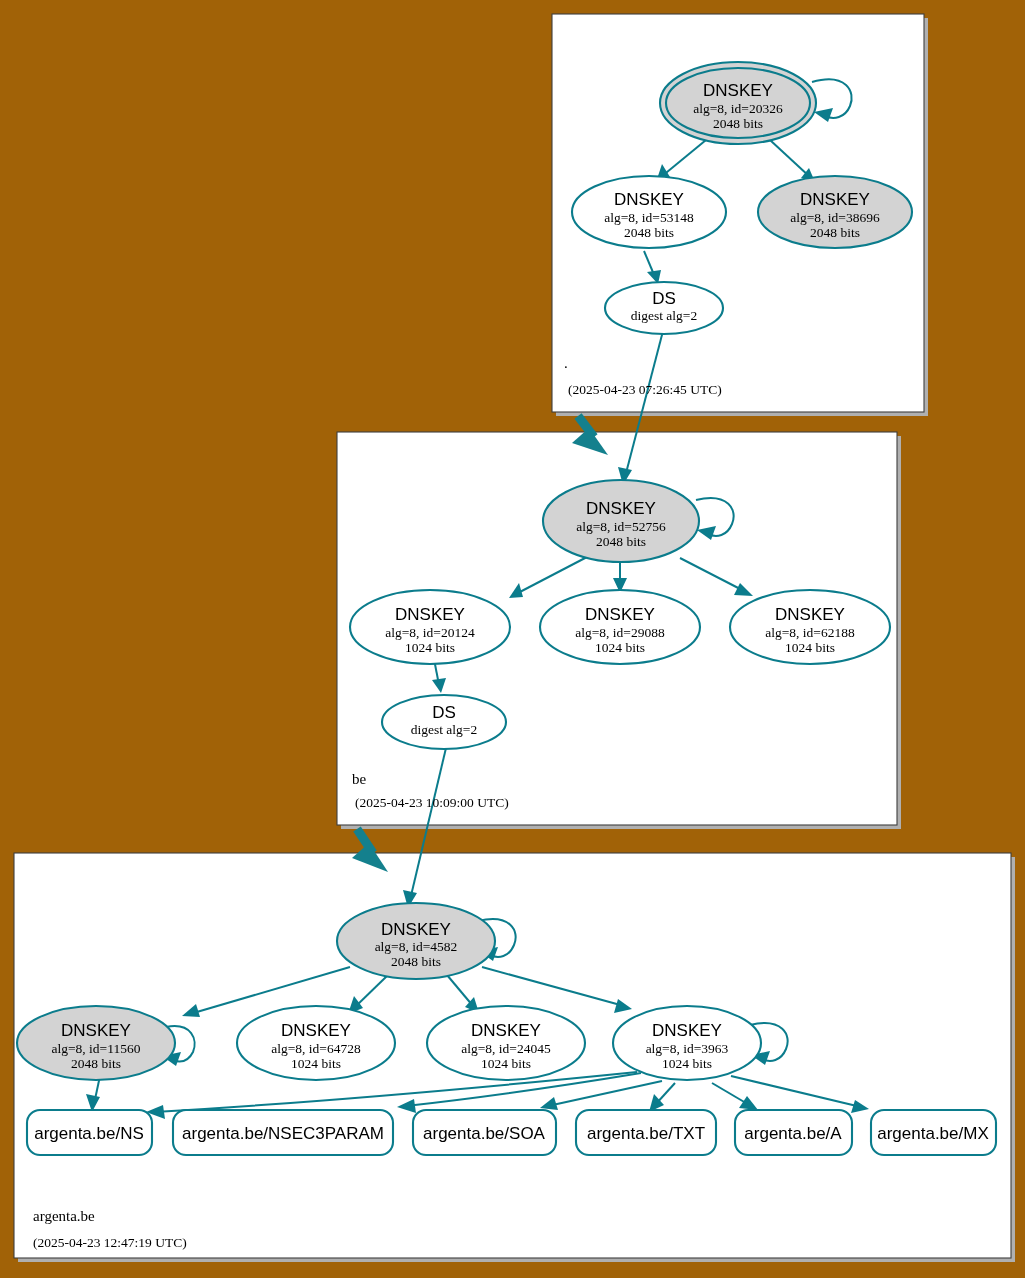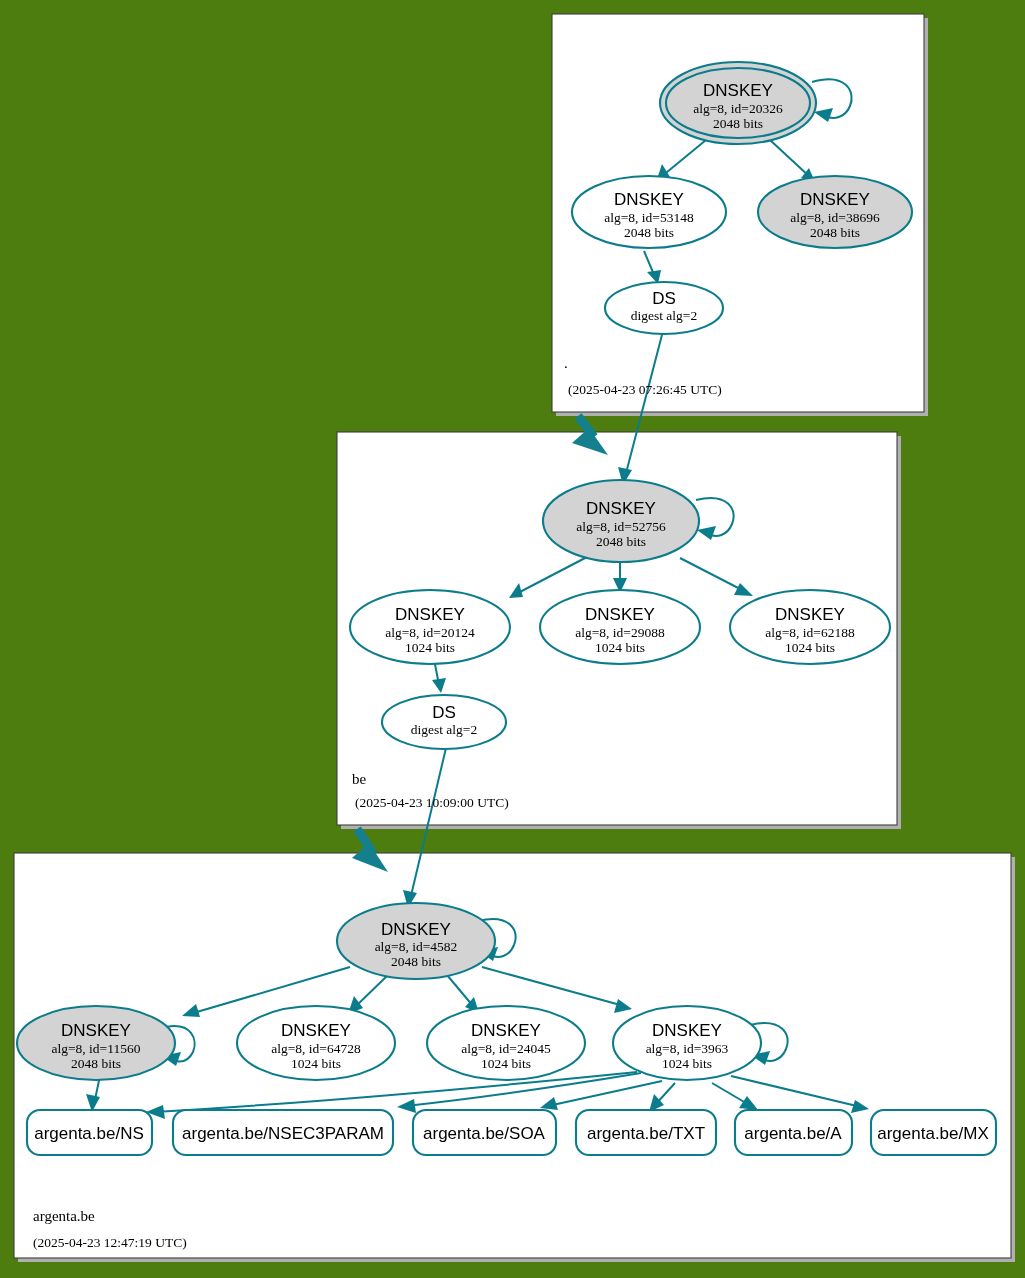--- a/index.html
+++ b/index.html
@@ -9,21 +9,21 @@
     background: #ffffff;
   }
   body {
     font-family: "Liberation Sans", sans-serif;
   }
   #canvas {
     position: relative;
     width: 1025px;
     height: 1278px;
     overflow: hidden;
-    background: #4d7c0f;
+    background: #a16207;
   }
   svg.graph {
     position: absolute;
     top: 0;
     left: 0;
     width: 1025px;
     height: 1278px;
   }
   
   .zone-box {

